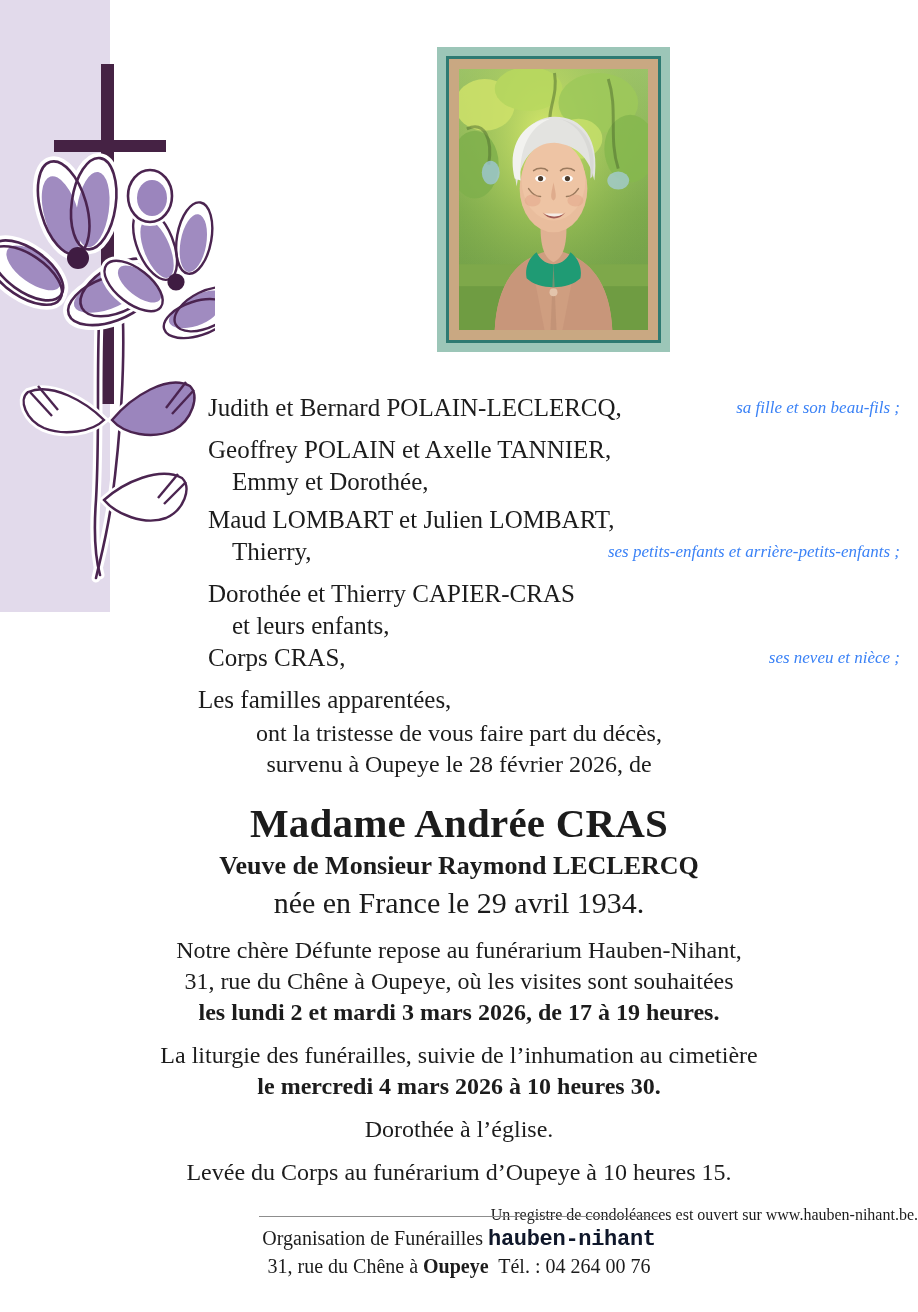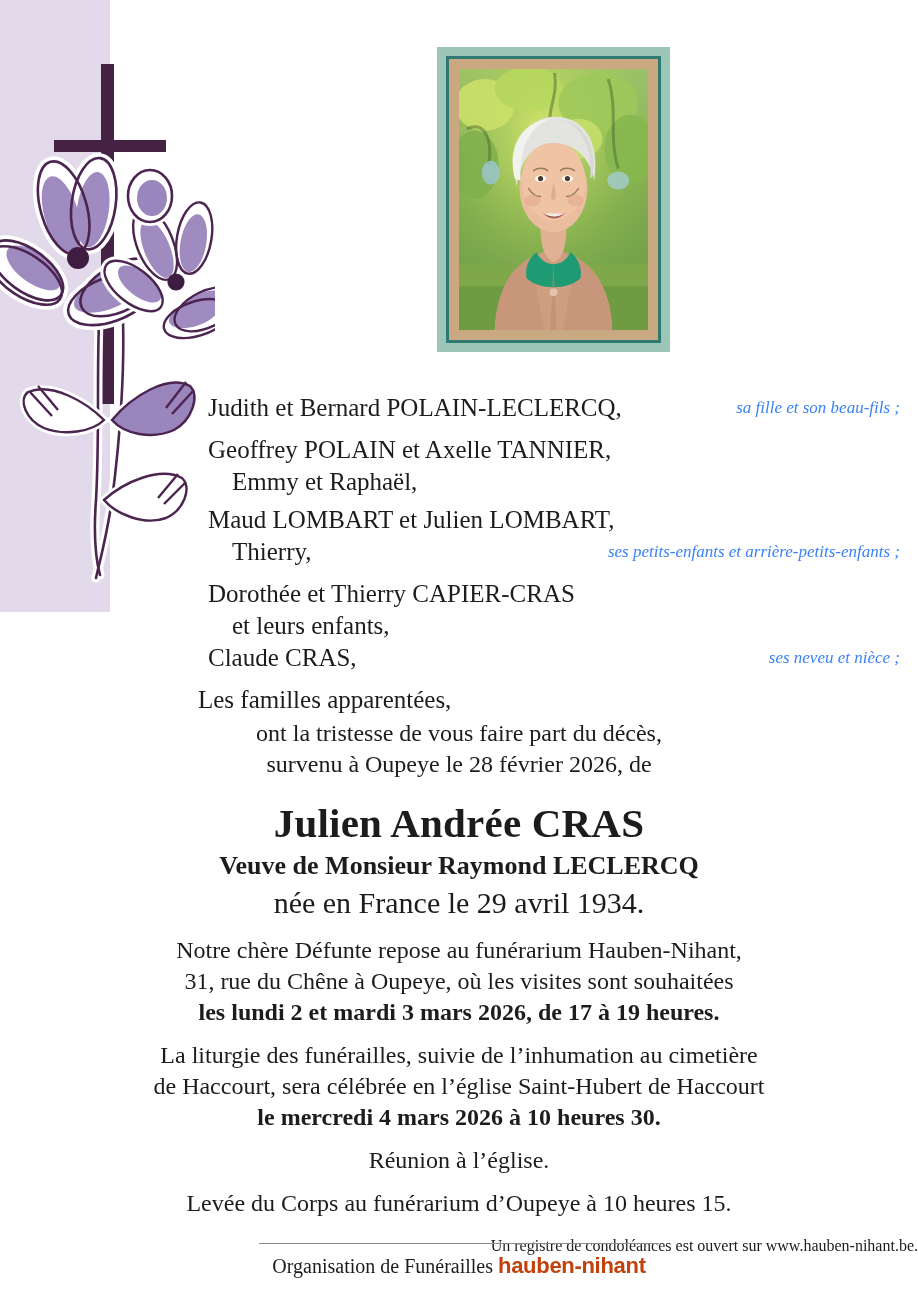--- a/index.html
+++ b/index.html
@@ -98,24 +98,24 @@
   .footer{
     position:absolute;left:0;bottom:8px;width:918px;text-align:center;
   }
   .rule{
     width:400px;height:1px;background:#8d8d8d;margin:0 auto 8px auto;
   }
   .foot-line{
     font-size:20px;line-height:27px;
   }
   .logo{
-    font-family:Liberation Sans, sans-serif;
+    font-family:Liberation Mono, monospace;
     font-weight:bold;
     font-size:22px;
-    color:#c2410c;
+    color:#0f172a;
     letter-spacing:-0.3px;
   }
   .b{font-weight:bold;}
 </style>
 </head>
 <body>
 
 <div class="page">
 
   <div class="lav-strip"></div>
@@ -308,21 +308,21 @@
       <span class="rel">sa fille et son beau-fils ;</span>
     </div>
     <div class="sp-10"></div>
 
     <div class="nm-row">
       <span class="nm">Geoffrey POLAIN et Axelle TANNIER,</span>
       <span class="rel"></span>
     </div>
 
     <div class="nm-row">
-      <span class="nm indent">Emmy et Raphaël,</span>
+      <span class="nm indent">Emmy et Dorothée,</span>
       <span class="rel"></span>
     </div>
     <div class="sp-6"></div>
 
     <div class="nm-row">
       <span class="nm">Maud LOMBART et Julien LOMBART,</span>
       <span class="rel"></span>
     </div>
 
     <div class="nm-row">
@@ -335,59 +335,62 @@
       <span class="nm">Dorothée et Thierry CAPIER-CRAS</span>
       <span class="rel"></span>
     </div>
 
     <div class="nm-row">
       <span class="nm indent">et leurs enfants,</span>
       <span class="rel"></span>
     </div>
 
     <div class="nm-row">
-      <span class="nm">Claude CRAS,</span>
+      <span class="nm">Corps CRAS,</span>
       <span class="rel">ses neveu et nièce ;</span>
     </div>
     <div class="sp-10"></div>
 
     <div class="nm-row">
       <span class="nm" style="margin-left:198px;">Les familles apparentées,</span>
       <span class="rel"></span>
     </div>
   </div>
 
   <div class="center-block">
     <div class="line-reg">ont la tristesse de vous faire part du décès,</div>
     <div class="line-reg">survenu à Oupeye le 28 février 2026, de</div>
 
-    <div class="defunct-name">Julien Andrée CRAS</div>
+    <div class="defunct-name">Madame Andrée CRAS</div>
     <div class="spouse">Veuve de Monsieur Raymond LECLERCQ</div>
     <div class="born">née en France le 29 avril 1934.</div>
 
     <div class="gap-16"></div>
     <div class="para">Notre chère Défunte repose au funérarium Hauben-Nihant,</div>
     <div class="para">31, rue du Chêne à Oupeye, où les visites sont souhaitées</div>
     <div class="para bold">les lundi 2 et mardi 3 mars 2026, de 17 à 19 heures.</div>
 
     <div class="gap-12"></div>
     <div class="para">La liturgie des funérailles, suivie de l’inhumation au cimetière</div>
-    <div class="para">de Haccourt, sera célébrée en l’église Saint-Hubert de Haccourt</div>
     <div class="para bold">le mercredi 4 mars 2026 à 10 heures 30.</div>
 
     <div class="gap-12"></div>
-    <div class="para">Réunion à l’église.</div>
+    <div class="para">Dorothée à l’église.</div>
     <div class="gap-12"></div>
     <div class="para">Levée du Corps au funérarium d’Oupeye à 10 heures 15.</div>
 
     <div class="gap-16"></div>
     <div class="registry">Un registre de condoléances est ouvert sur www.hauben-nihant.be.</div>
   </div>
 
   <div class="footer">
     <div class="rule"></div>
     <div class="foot-line">
       <span>Organisation de Funérailles</span>
       <span class="logo">hauben-nihant</span>
     </div>
+    <div class="foot-line">
+      <span>31, rue du Chêne à </span><span class="b">Oupeye</span>&nbsp;
+      <span>Tél. : 04 264 00 76</span>
+    </div>
   </div>
 
 </div>
 
 </body></html>

